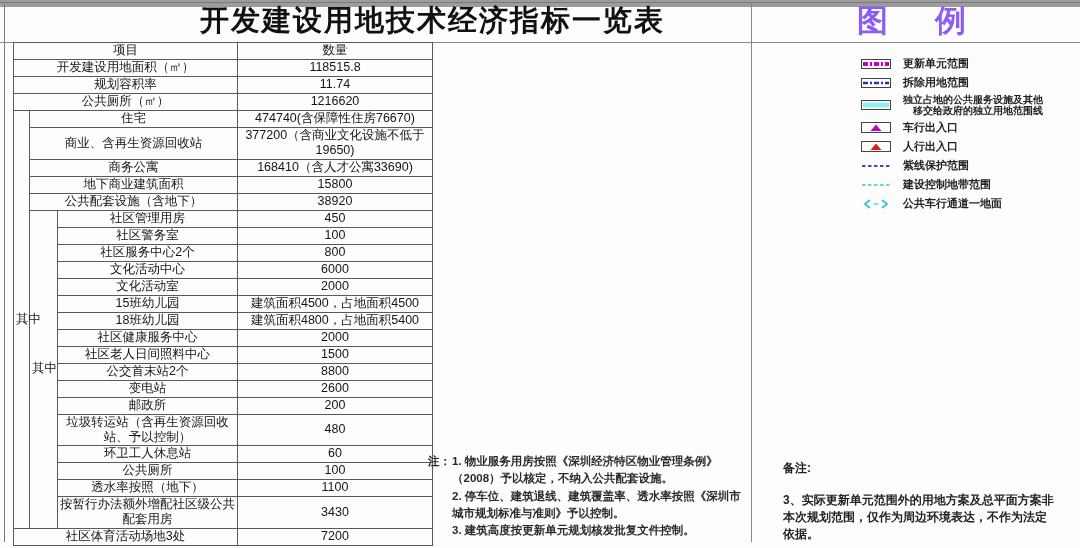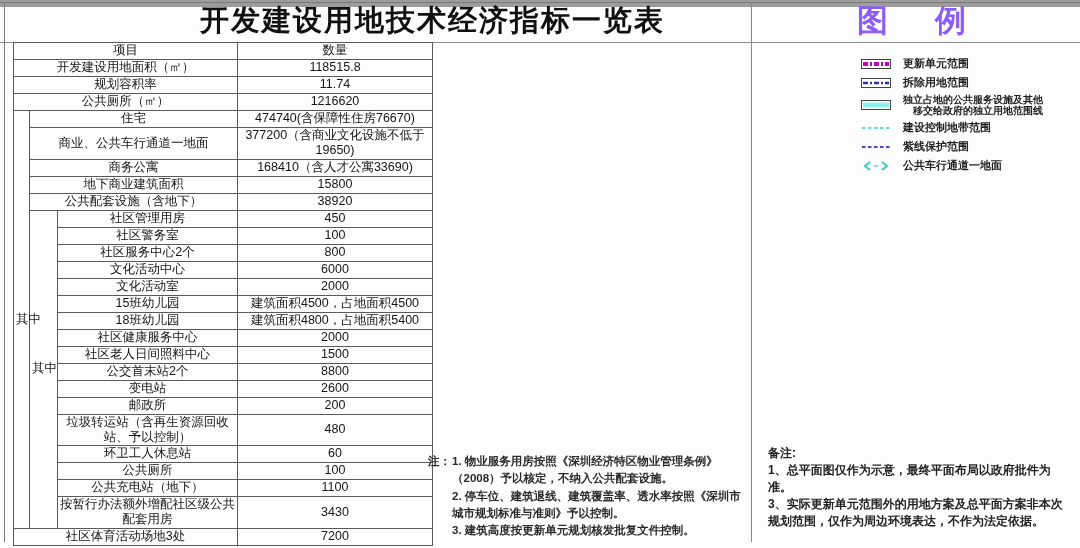--- a/index.html
+++ b/index.html
@@ -29,21 +29,21 @@
   .notes-mid .body{flex:1;}
   
   .legend{position:absolute;left:751px;top:54px;width:318px;text-align:right;}
   .lg-item{display:flex;align-items:center;height:19px;margin-bottom:0;}
   .lg-item.tall{height:26px;}
   .lg-swatch{flex:0 0 30px;margin-left:110px;margin-right:12px;display:flex;align-items:center;}
   .lg-label{font-size:11px;font-weight:bold;color:#222;white-space:nowrap;}
   .lg-label.small{font-size:10px;line-height:1.15;}
   
   .notes-right{position:absolute;left:768px;top:445px;width:304px;font-size:12px;font-weight:bold;color:#222;line-height:1.42;}
-  .notes-right p{margin:0;}
+  .notes-right p{margin:15px;}
 </style>
 </head>
 <body>
 
 <div class="sheet">
 
   <div class="line top-line"></div>
   <div class="line left-line"></div>
   <div class="line header-rule"></div>
   <div class="line v-divider"></div>
@@ -75,21 +75,21 @@
     <tr>
           <td colspan="3">公共厕所（㎡）</td>
           <td>1216620</td>
         </tr>
     <tr>
       <td rowspan="22" class="qz">其中</td>
       <td colspan="2">住宅</td>
           <td>474740(含保障性住房76670)</td>
         </tr>
     <tr>
-          <td colspan="2">商业、公共车行通道一地面</td>
+          <td colspan="2">商业、含再生资源回收站</td>
           <td>377200（含商业文化设施不低于19650)</td>
         </tr>
     <tr>
           <td colspan="2">商务公寓</td>
           <td>168410（含人才公寓33690)</td>
         </tr>
     <tr>
           <td colspan="2">地下商业建筑面积</td>
           <td>15800</td>
         </tr>
@@ -152,21 +152,21 @@
         </tr>
     <tr>
           <td class="l">环卫工人休息站</td>
           <td>60</td>
         </tr>
     <tr>
           <td class="l">公共厕所</td>
           <td>100</td>
         </tr>
     <tr>
-          <td class="l">公共充电站（地下）</td>
+          <td class="l">透水率按照（地下）</td>
           <td>1100</td>
         </tr>
     <tr>
           <td class="l">按暂行办法额外增配社区级公共配套用房</td>
           <td>3430</td>
         </tr>
     <tr class="last">
           <td colspan="3">社区体育活动场地3处</td>
           <td>7200</td>
         </tr>
@@ -211,52 +211,69 @@
             <rect x="0.5" y="1.5" width="29" height="9" fill="#ffffff" stroke="#444444"></rect>
             <line x1="2" y1="6" x2="28" y2="6" stroke-width="5" stroke="#8feeee"></line>
           </svg>
       </span>
       <span class="lg-label small">
         <span style="display:block">独立占地的公共服务设施及其他</span>
         <span style="display:block">移交给政府的独立用地范围线</span>
       </span>
     </div>
 
-
+    <div class="lg-item">
+      <span class="lg-swatch">
+        <svg width="30" height="13">
+            <rect x="0.5" y="1.5" width="29" height="10" fill="#ffffff" stroke="#444444"></rect>
+            <polygon points="15,3.5 9.5,10 20.5,10" fill="#c400c4"></polygon>
+          </svg>
+      </span>
+      <span class="lg-label">车行出入口</span>
+    </div>
+
+    <div class="lg-item">
+      <span class="lg-swatch">
+        <svg width="30" height="13">
+            <rect x="0.5" y="1.5" width="29" height="10" fill="#ffffff" stroke="#444444"></rect>
+            <polygon points="15,3.5 9.5,10 20.5,10" fill="#dd1c1c"></polygon>
+          </svg>
+      </span>
+      <span class="lg-label">人行出入口</span>
+    </div>
+
+    <div class="lg-item">
+      <span class="lg-swatch">
+        <svg width="30" height="12">
+            <line x1="1" y1="6" x2="29" y2="6" stroke-width="2" stroke-dasharray="3.5 2.5" stroke="#5a3cc8"></line>
+          </svg>
+      </span>
+      <span class="lg-label">紫线保护范围</span>
+    </div>
 
     <div class="lg-item">
       <span class="lg-swatch">
         <svg width="30" height="12">
             <line x1="1" y1="6" x2="29" y2="6" stroke-width="2" stroke-dasharray="3.5 2.5" stroke="#6ad6d6"></line>
           </svg>
       </span>
       <span class="lg-label">建设控制地带范围</span>
-    </div>
-
-    <div class="lg-item">
-      <span class="lg-swatch">
-        <svg width="30" height="12">
-            <line x1="1" y1="6" x2="29" y2="6" stroke-width="2" stroke-dasharray="3.5 2.5" stroke="#5a3cc8"></line>
-          </svg>
-      </span>
-      <span class="lg-label">紫线保护范围</span>
     </div>
 
     <div class="lg-item">
       <span class="lg-swatch">
         <svg width="30" height="12" fill="none">
             <path d="M9,2 L4,6 L9,10" stroke-width="2" stroke="#3cc8c8"></path>
             <line x1="12.5" y1="6" x2="17.5" y2="6" stroke-width="1.5" stroke="#6ad6d6"></line>
             <path d="M21,2 L26,6 L21,10" stroke-width="2" stroke="#3cc8c8"></path>
           </svg>
       </span>
       <span class="lg-label">公共车行通道一地面</span>
     </div>
 
   </div>
 
   <div class="notes-right">
     <p>备注:</p>
-    <p>1、总平面图仅作为示意，最终平面布局以政府批件为准。</p>
     <p>3、实际更新单元范围外的用地方案及总平面方案非本次规划范围，仅作为周边环境表达，不作为法定依据。</p>
   </div>
 
 </div>
 
 </body></html>

